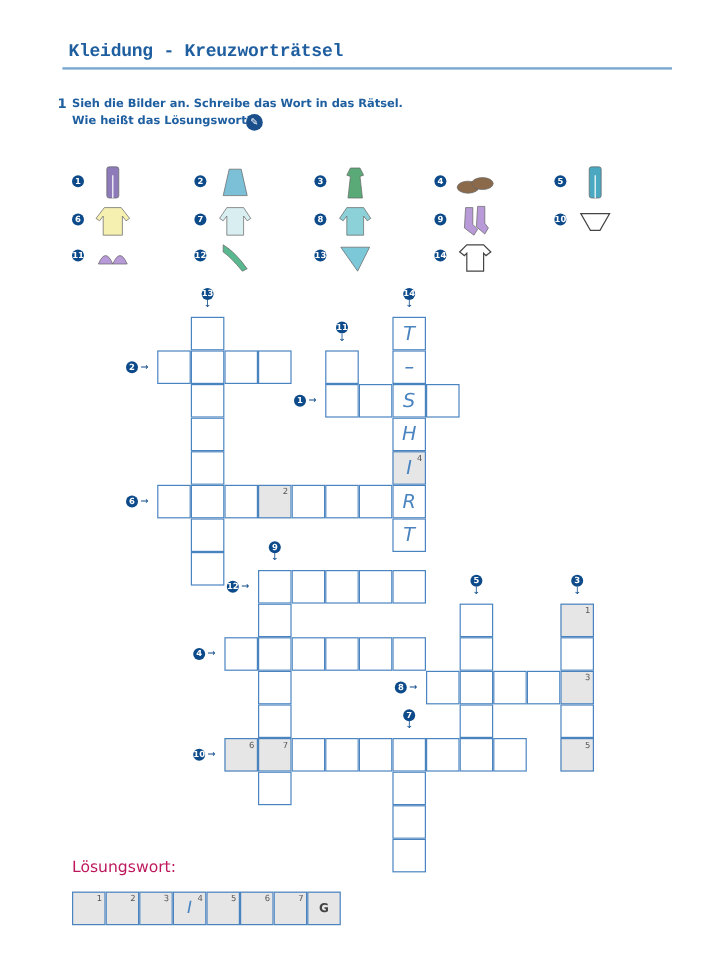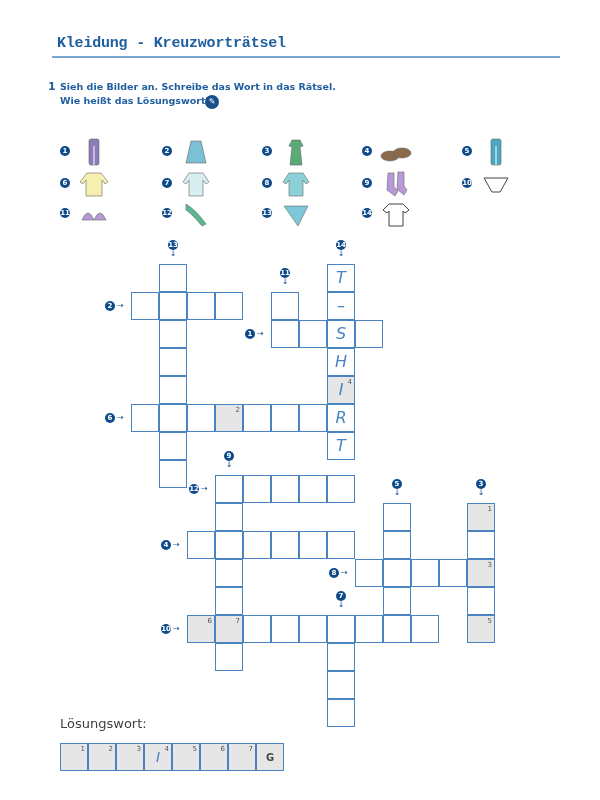--- a/index.html
+++ b/index.html
@@ -12,21 +12,21 @@
   .badge { position: absolute; width: 10px; height: 10px; border-radius: 50%; background: #0d4a8a; color: #fff; font-size: 7px; font-weight: bold; line-height: 10px; text-align: center; }
   .pic { position: absolute; width: 32px; height: 28px; }
   .cell { position: absolute; width: 28px; height: 28px; border: 1.5px solid #4a84c0; background: #fff; }
   .cell.shaded { background: #e6e6e6; }
   .cell .letter { position: absolute; left: 0; right: 0; top: 3px; text-align: center; font-size: 16px; font-style: italic; color: #4a84c0; font-family: "DejaVu Sans", sans-serif; font-weight: 300; }
   .cell .idx { position: absolute; right: 2px; top: 1px; font-size: 7px; color: #555; }
   .clue { position: absolute; display: flex; align-items: center; gap: 2px; }
   .clue .arrow { font-size: 8px; color: #0d4a8a; line-height: 1; }
   .clue.down { flex-direction: column; gap: 0; }
   .clue .badge { position: static; }
-  .sol-label { position: absolute; left: 60px; top: 716px; font-size: 13px; color: #404040; }
+  .sol-label { position: absolute; left: 60px; top: 716px; font-size: 13px; color: #be185d; }
   .sol-cell { position: absolute; width: 28px; height: 28px; border: 1.5px solid #4a84c0; background: #e6e6e6; }
   .sol-cell .idx { position: absolute; right: 2px; top: 1px; font-size: 7px; color: #555; }
   .sol-cell .letter { position: absolute; left: 0; right: 0; top: 5px; text-align: center; font-size: 14px; font-style: italic; color: #4a84c0; }
   .sol-cell .fixed { position: absolute; left: 0; right: 0; top: 8px; text-align: center; font-size: 10px; font-weight: bold; color: #444; }
 </style>
 </head>
 <body>
 
 <div class="title">Kleidung - Kreuzworträtsel</div>
 <div class="title-rule"></div>

